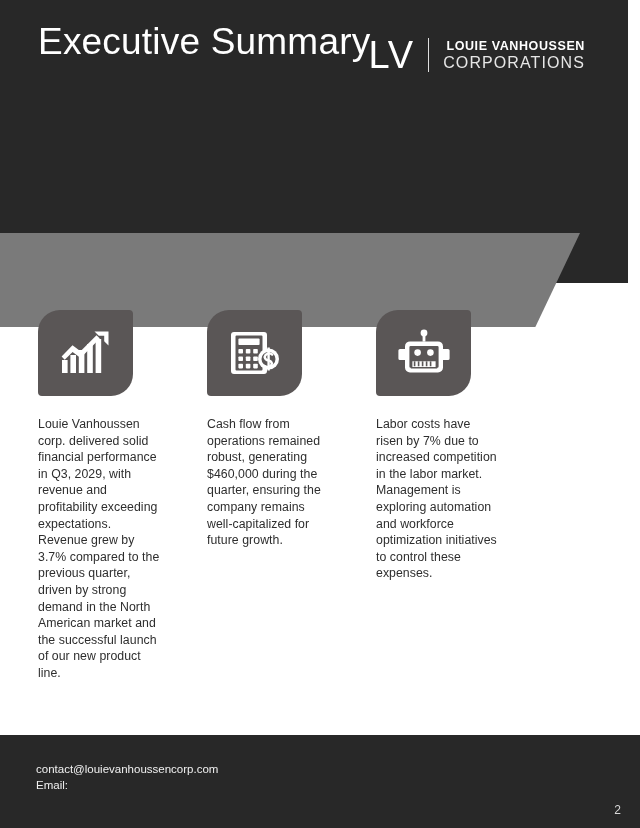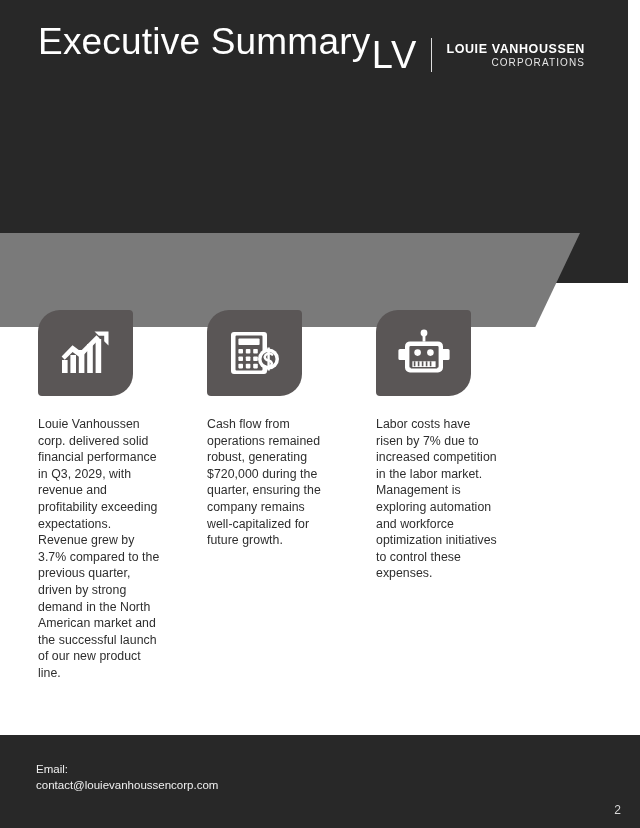--- a/index.html
+++ b/index.html
@@ -35,21 +35,21 @@
     width:1px; height:34px;
     background:#ffffff;
     opacity:.85;
   }
   .brand-text { display:flex; flex-direction:column; gap:1px;align-items:flex-end; }
   .brand-name {
     font-size:12.5px; font-weight:bold;
     letter-spacing:.6px; color:#ffffff;
   }
   .brand-sub {
-    font-size:10px; font-weight:400;
+    font-size:16px; font-weight:400;
     letter-spacing:1.1px; color:#e6e6e6;
   }
 
   
   .banner {
     position:absolute; left:0; top:233px;
     width:580px; height:94px;
     background:#7a7a7a;
     clip-path:polygon(0 0, 100% 0, 92.3% 100%, 0 100%);
   }
@@ -158,21 +158,21 @@
             <rect x="23.2" y="34.8" width="4.6" height="4.6" rx="0.8"></rect>
             <circle cx="38.5" cy="30" r="10.5"></circle>
           </g>
           <circle cx="38.5" cy="30" r="7" fill="#5a5656"></circle>
           <g fill="#ffffff">
             <rect x="37.4" y="18.5" width="2.4" height="23"></rect>
             <path d="M42.2 25.6 a4.6 4.6 0 0 0 -7.6 2.4 a4.4 4.4 0 0 0 3.8 3.4 a4.4 4.4 0 0 1 3.6 3.2 a4.6 4.6 0 0 1 -7.6 2.4" fill="none" stroke="#ffffff" stroke-width="2.4" stroke-linecap="round"></path>
           </g>
         </svg>
       </div>
-      <div class="col-body">Cash flow from operations remained robust, generating $720,000 during the quarter, ensuring the company remains well-capitalized for future growth.</div>
+      <div class="col-body">Cash flow from operations remained robust, generating $460,000 during the quarter, ensuring the company remains well-capitalized for future growth.</div>
     </div>
 
     <div class="col">
       <div class="icon-card">
         <svg width="52" height="48" viewBox="0 0 52 48">
           <g fill="#ffffff">
             <circle cx="26" cy="4" r="3.4"></circle>
             <rect x="24.6" y="6.6" width="2.8" height="6"></rect>
             <path d="M12 12.4 h28 a5 5 0 0 1 5 5 v21 a5 5 0 0 1 -5 5 h-28 a5 5 0 0 1 -5 -5 v-21 a5 5 0 0 1 5 -5 z
                      M12.6 17 a1.2 1.2 0 0 0 -1.2 1.2 v19.4 a1.2 1.2 0 0 0 1.2 1.2 h26.8 a1.2 1.2 0 0 0 1.2 -1.2 v-19.4 a1.2 1.2 0 0 0 -1.2 -1.2 z"></path>
@@ -184,19 +184,19 @@
           </g>
         </svg>
       </div>
       <div class="col-body">Labor costs have risen by 7% due to increased competition in the labor market. Management is exploring automation and workforce optimization initiatives to control these expenses.</div>
     </div>
 
   </div>
 
   <div class="footer">
     <div class="footer-contact">
+      <div>contact@louievanhoussencorp.com</div>
       <div>Email:</div>
-      <div>contact@louievanhoussencorp.com</div>
     </div>
     <div class="footer-page">2</div>
   </div>
 
 </div>
 
 </body></html>

